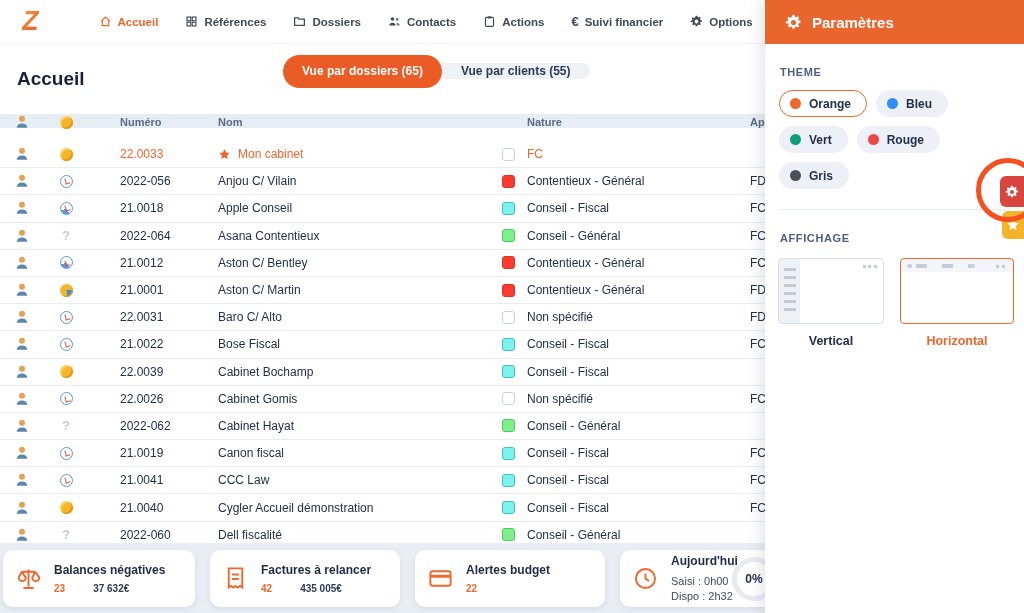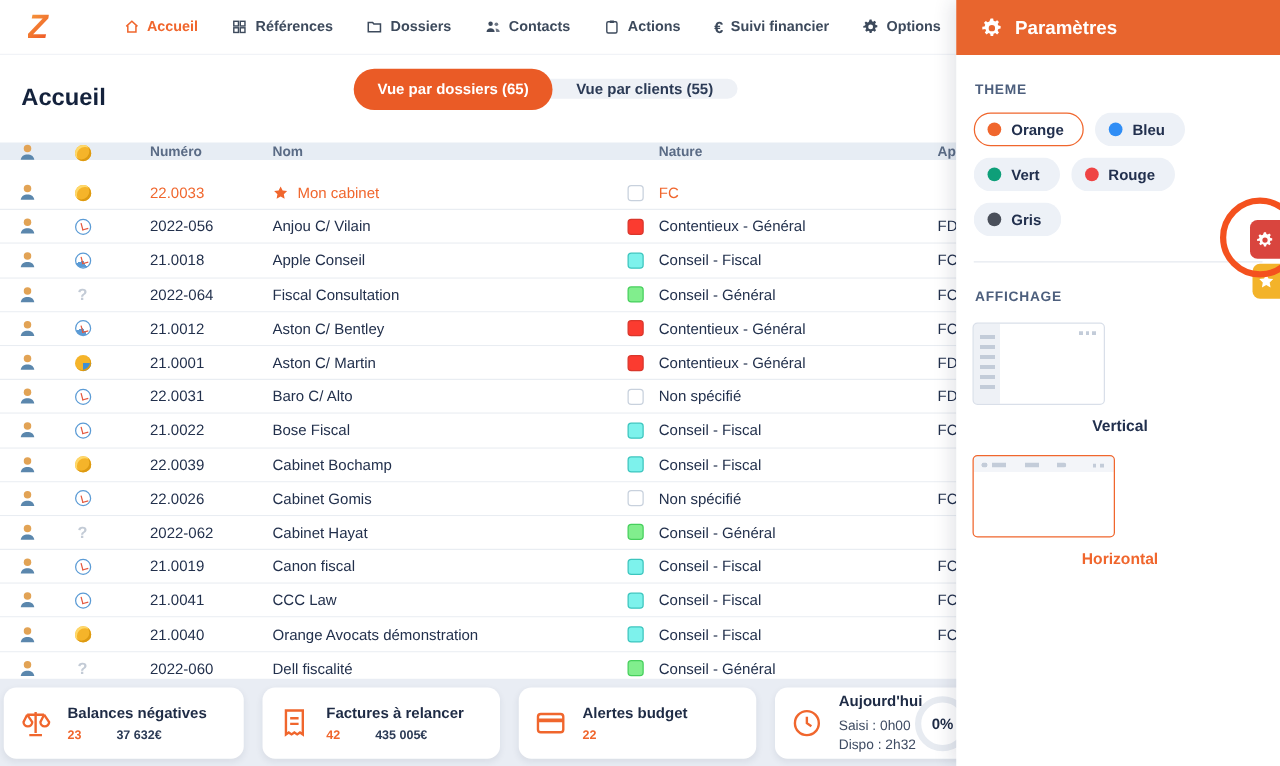--- a/index.html
+++ b/index.html
@@ -82,21 +82,21 @@
   .panel-header .gear svg { width:17px; height:17px; display:block; fill:currentColor; }
   .panel-title { font-size:15px; font-weight:700; }
   .section-label { margin:22px 0 0 15px; font-size:11px; font-weight:700; color:#4d5f7d; letter-spacing:.6px; }
   .pills { display:flex; flex-wrap:wrap; gap:9px; padding:12px 8px 0 14px; }
   .pill { height:27px; border-radius:14px; background:#edf1f7; border:1.5px solid transparent;
           display:inline-flex; align-items:center; gap:8px; padding:0 15px 0 10px;
           font-size:12px; font-weight:700; color:#22304e; cursor:pointer; }
   .pill-selected { background:#fff; border-color:var(--accent); }
   .dot { width:11px; height:11px; border-radius:50%; display:block; }
   .panel-divider { margin:20px 14px 0 14px; border-top:1px solid #e5e9f0; }
-  .thumbs { display:flex; gap:16px; padding:14px 10px 0 13px;flex-direction:column; }
+  .thumbs { display:flex; gap:16px; padding:14px 10px 0 13px; }
   .thumb-wrap { cursor:pointer; }
   .thumb { width:106px; height:66px; border:1px solid #d9dfe9; border-radius:4px; background:#fff; position:relative; }
   .thumb-horizontal-card .thumb { width:114px; border:1.5px solid var(--accent); }
   .thumb-vertical { background:linear-gradient(90deg,#eef1f6 0 21px, #fff 21px); }
   .thumb-vertical::before { content:''; position:absolute; left:5px; top:9px; width:12px; height:46px;
         background:repeating-linear-gradient(180deg,#c3ccd9 0 3px, transparent 3px 8px); }
   .thumb-vertical::after { content:''; position:absolute; right:6px; top:6px; width:14px; height:3px;
         background:repeating-linear-gradient(90deg,#c3ccd9 0 3px, transparent 3px 5.5px); }
   .thumb-horizontal { background:linear-gradient(180deg,#f3f5f9 0 13px, #fff 13px); }
   .thumb-horizontal::before { content:''; position:absolute; left:6px; top:5px; width:68px; height:4px; border-radius:2px;
@@ -269,21 +269,21 @@
 
     <div class="trow tgrid">
       <span class="avatar"><svg viewBox="0 0 16 16">
           <circle cx="8" cy="4.8" r="3" fill="#e2a355"></circle>
           <path d="M2.6 13.8c.3-2.9 2.6-4.3 5.4-4.3s5.1 1.4 5.4 4.3z" fill="#5b87ad"></path>
         </svg></span>
       <span class="sticon st-question"></span>
       <span class="cell">2022-064</span>
       <span class="cell name-cell">
 
-        <span>Fiscal Consultation</span>
+        <span>Asana Contentieux</span>
       </span>
       <span class="chip chip-green"></span>
       <span class="cell">Conseil - Général</span>
       <span class="cell ap">FC</span>
     </div>
 
     <div class="trow tgrid">
       <span class="avatar"><svg viewBox="0 0 16 16">
           <circle cx="8" cy="4.8" r="3" fill="#e2a355"></circle>
           <path d="M2.6 13.8c.3-2.9 2.6-4.3 5.4-4.3s5.1 1.4 5.4 4.3z" fill="#5b87ad"></path>
@@ -429,21 +429,21 @@
 
     <div class="trow tgrid">
       <span class="avatar"><svg viewBox="0 0 16 16">
           <circle cx="8" cy="4.8" r="3" fill="#e2a355"></circle>
           <path d="M2.6 13.8c.3-2.9 2.6-4.3 5.4-4.3s5.1 1.4 5.4 4.3z" fill="#5b87ad"></path>
         </svg></span>
       <span class="sticon st-coin"></span>
       <span class="cell">21.0040</span>
       <span class="cell name-cell">
 
-        <span>Orange Avocats démonstration</span>
+        <span>Cygler Accueil démonstration</span>
       </span>
       <span class="chip chip-cyan"></span>
       <span class="cell">Conseil - Fiscal</span>
       <span class="cell ap">FC</span>
     </div>
 
     <div class="trow tgrid">
       <span class="avatar"><svg viewBox="0 0 16 16">
           <circle cx="8" cy="4.8" r="3" fill="#e2a355"></circle>
           <path d="M2.6 13.8c.3-2.9 2.6-4.3 5.4-4.3s5.1 1.4 5.4 4.3z" fill="#5b87ad"></path>

